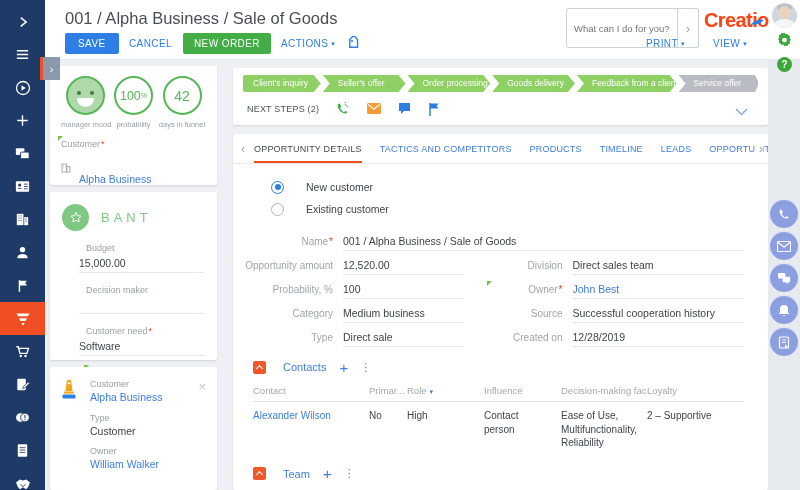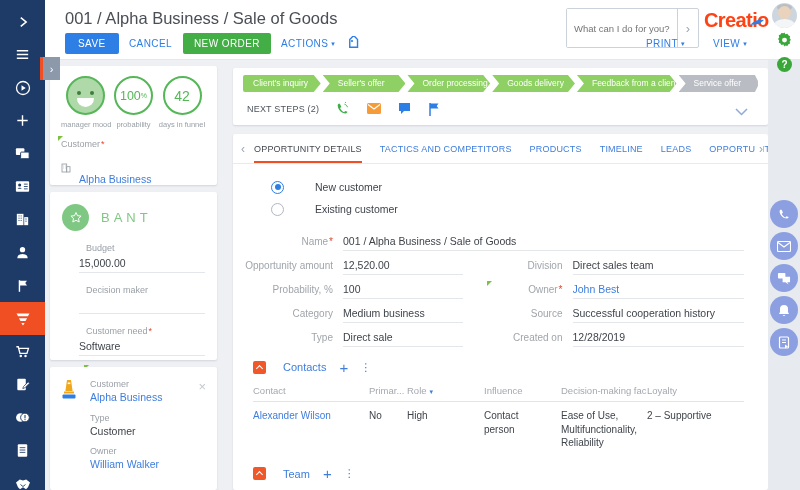--- a/index.html
+++ b/index.html
@@ -99,21 +99,21 @@
   .ns-caret { position:absolute; right:10px; top:10px; cursor:pointer; }
 
   .cardB { flex:1 1 auto; overflow:hidden; position:relative; }
   .tabsrow { height:30px; border-bottom:1px solid #e8ebee; display:flex; align-items:center; padding:0 14px 0 8px; white-space:nowrap; overflow:hidden; position:relative; }
   .tab { font-size:9px; color:#3e7ddd; margin:16px 9px; height:30px; line-height:31px; letter-spacing:.2px; cursor:pointer; flex:0 0 auto; }
   .tab.active { color:#43484f; border-bottom:3px solid #f04e23; }
   .tab-arrow { color:#9aa7b5; font-size:12px; cursor:pointer; flex:0 0 auto; }
   .tab-arrow.next { position:absolute; right:5px; top:0; height:30px; line-height:30px; background:#fff; padding-left:4px; }
 
   .radios { padding:12px 0 0 38px; }
-  .radio-row { display:flex; align-items:center; gap:31px; height:22px; cursor:pointer; }
+  .radio-row { display:flex; align-items:center; gap:22px; height:22px; cursor:pointer; }
   .rdo { width:13px; height:13px; border-radius:50%; border:1.5px solid #b0b7bf; position:relative; background:#fff; flex:0 0 auto; }
   .rdo.on { border-color:#2d7ee5; }
   .rdo.on::after { content:""; position:absolute; inset:2.5px; border-radius:50%; background:#2d7ee5; }
   .radio-txt { font-size:10.5px; color:#3f444b; }
 
   .form { padding:7px 24px 0 0; }
   .frow { display:flex; height:24px; align-items:flex-end; }
   .fl { width:110px; text-align:right; padding-right:10px; font-size:10px; color:#a0a5ab; padding-bottom:4px; position:relative; flex:0 0 auto; white-space:nowrap; }
   .flc { position:relative;text-align:right; }
   .fv { border-bottom:1px solid #e4e7ea; font-size:10.5px; color:#3f444b; padding-bottom:3px; white-space:nowrap; overflow:hidden; }

